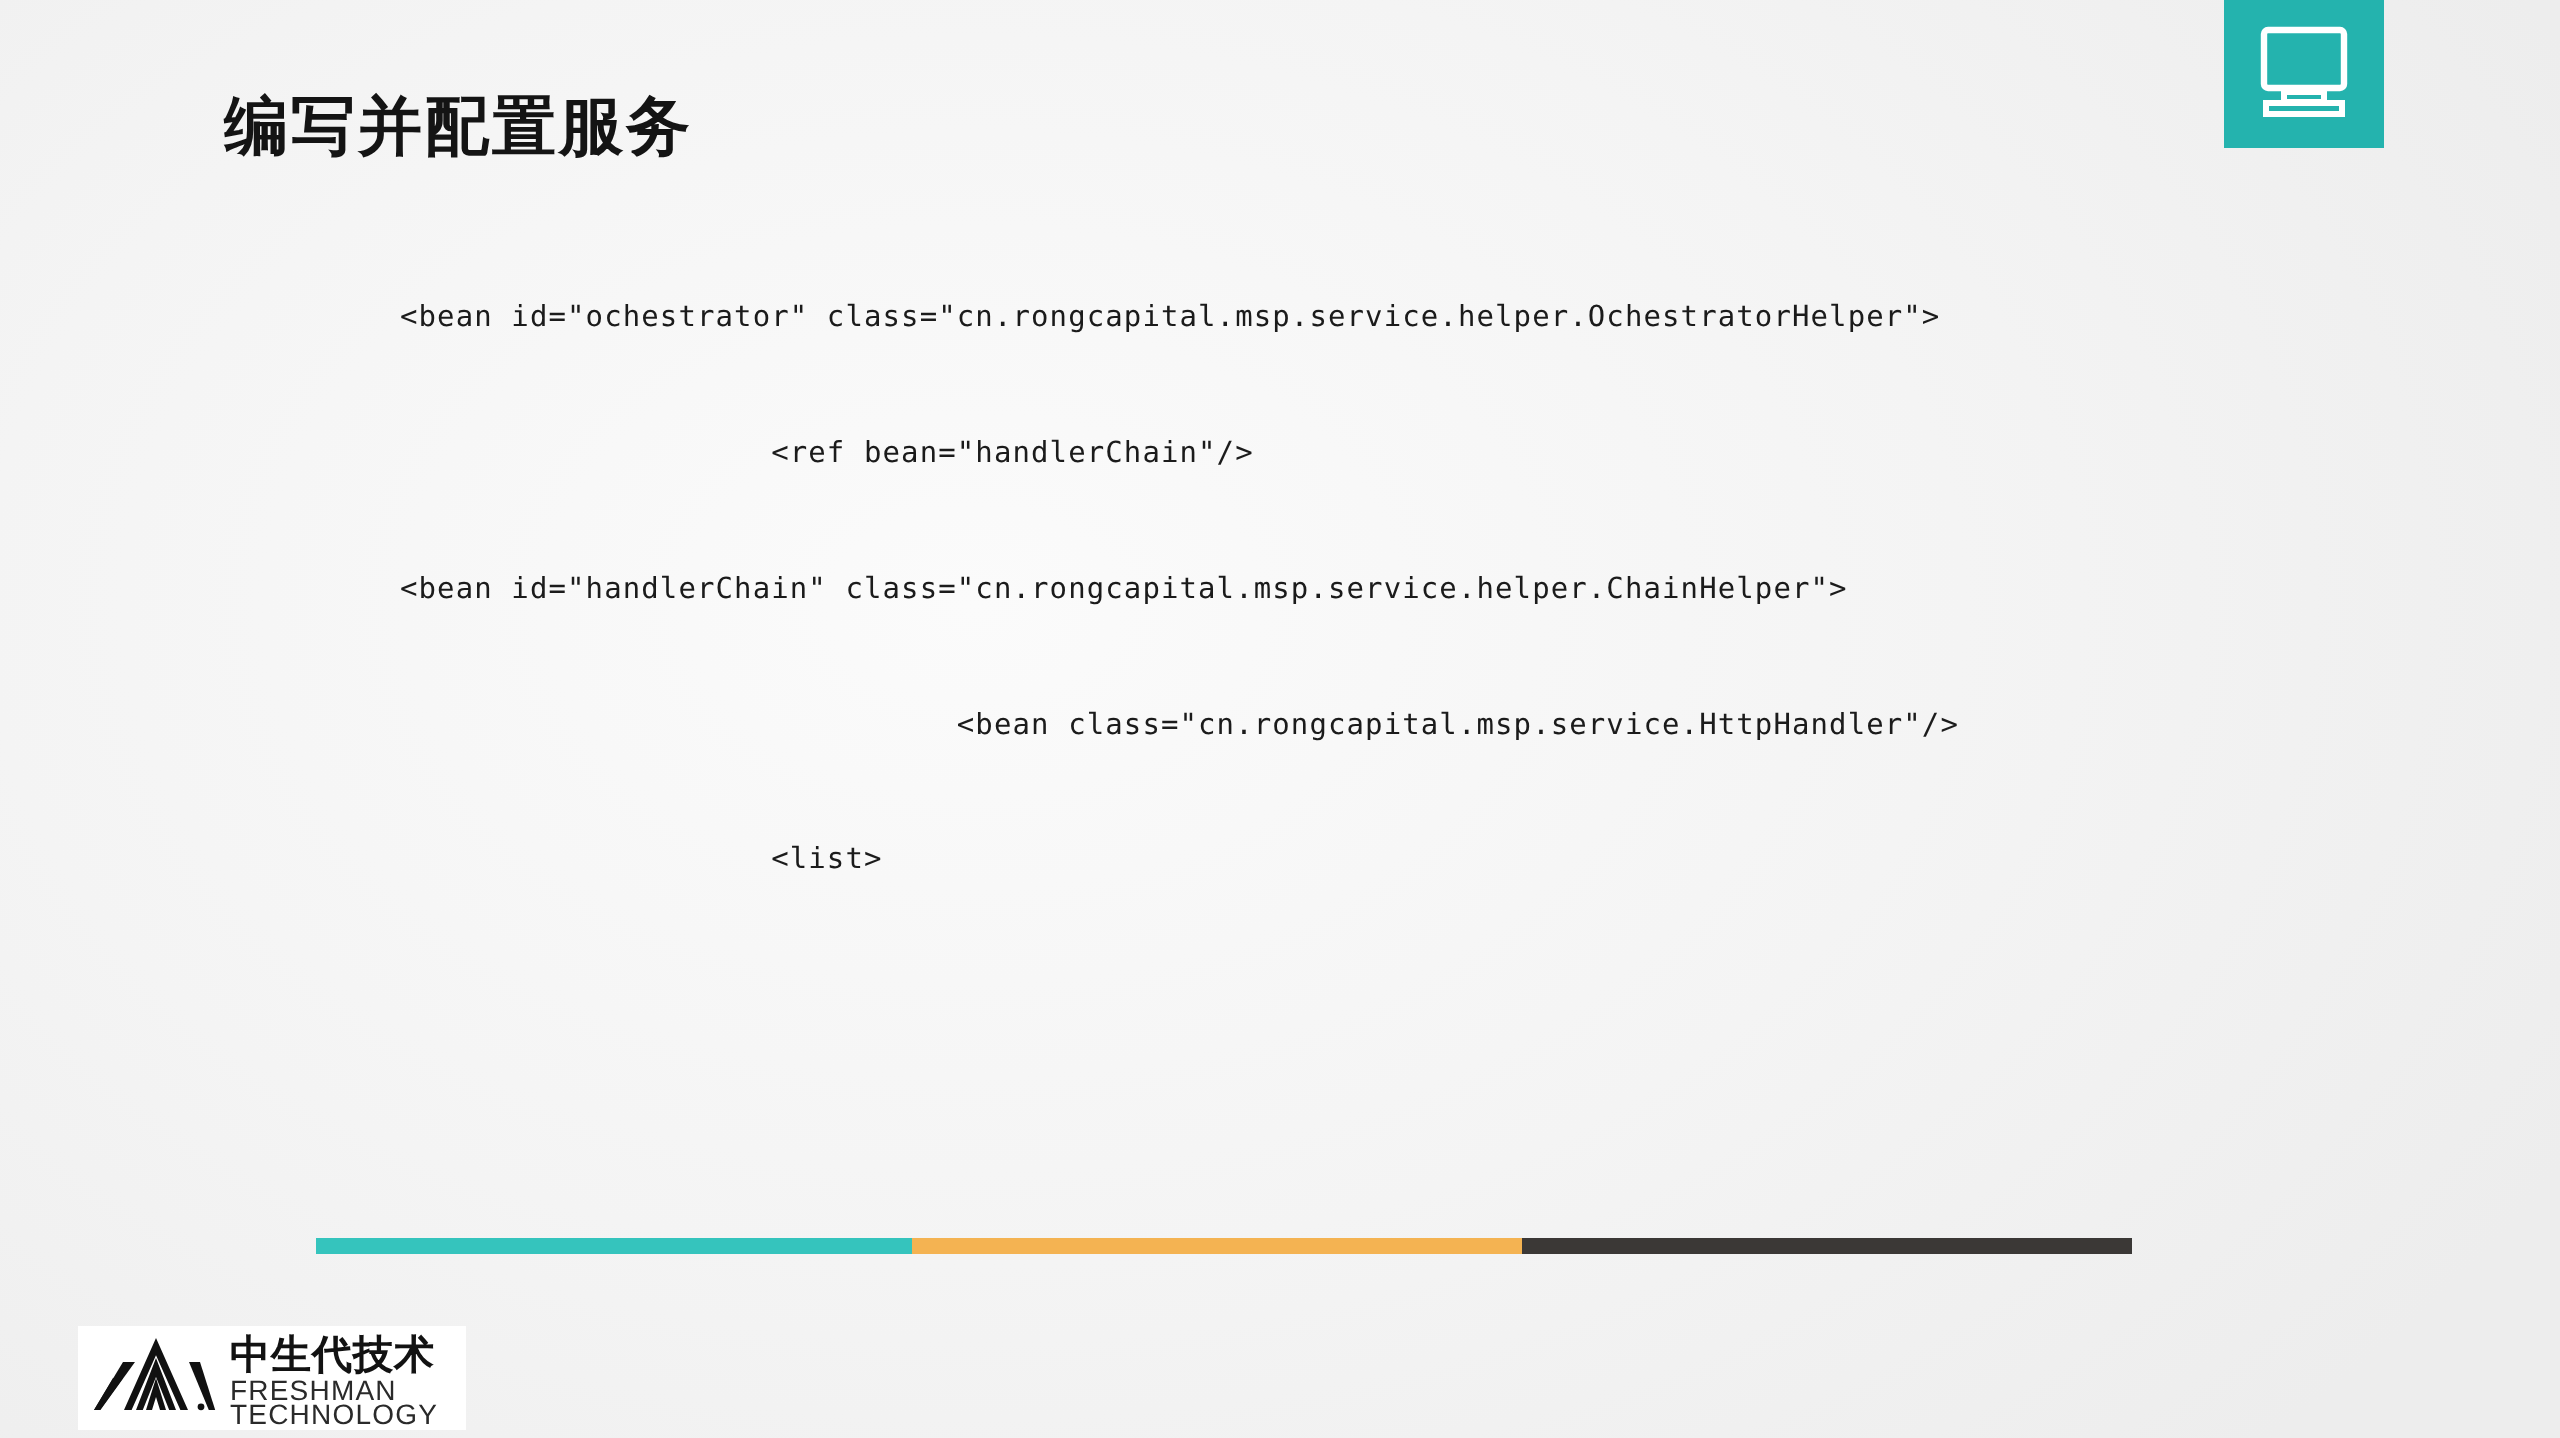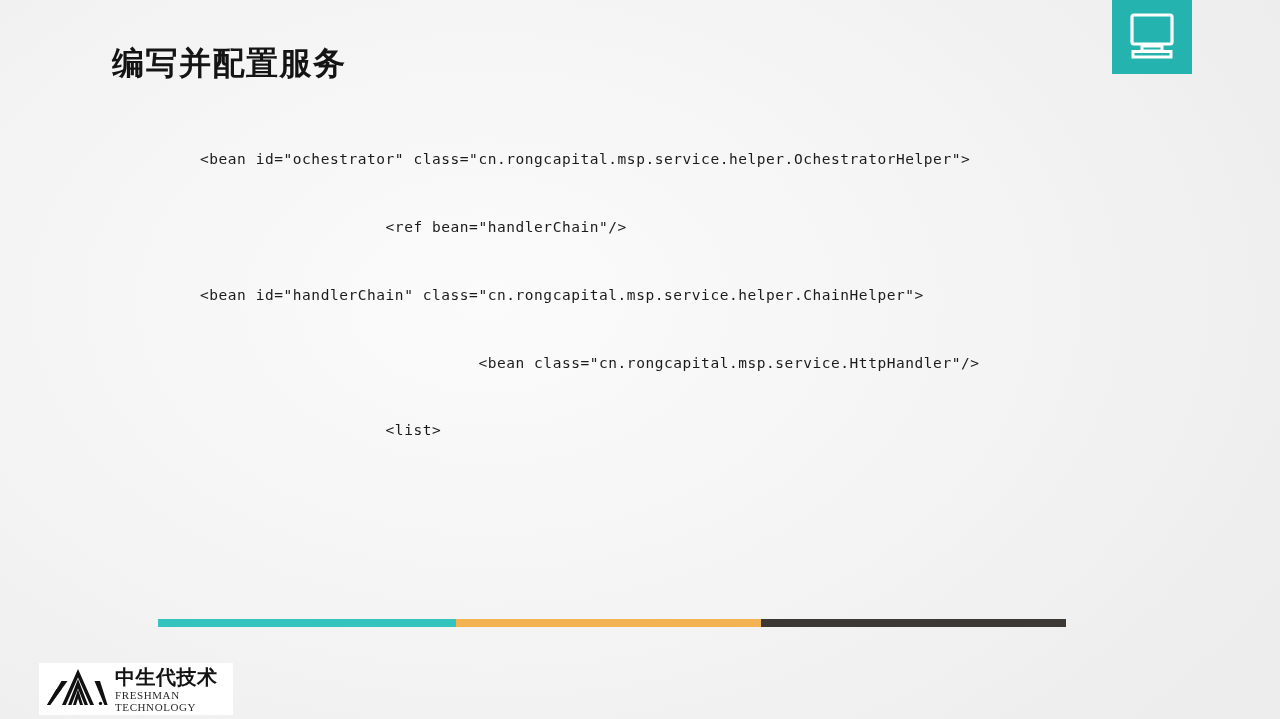--- a/index.html
+++ b/index.html
@@ -107,22 +107,22 @@
   }
   .logo-cn {
     font-family: "DejaVu Sans", "Liberation Sans", sans-serif;
     font-size: 20px;
     font-weight: bold;
     color: #121212;
     letter-spacing: 0.5px;
     line-height: 22px;
   }
   .logo-en {
-    font-family: Liberation Serif, serif;
-    font-size: 11px;
+    font-family: Liberation Sans, sans-serif;
+    font-size: 14px;
     letter-spacing: 0.6px;
     color: #2a2a2a;
     line-height: 12px;
     margin-top: 1px;
   }
 </style>
 </head>
 <body>
 
 <div id="slide">

